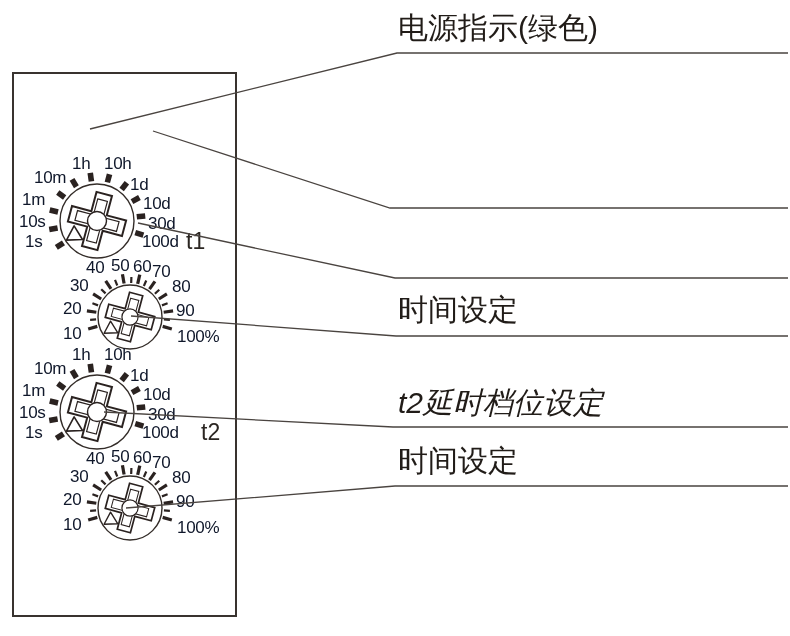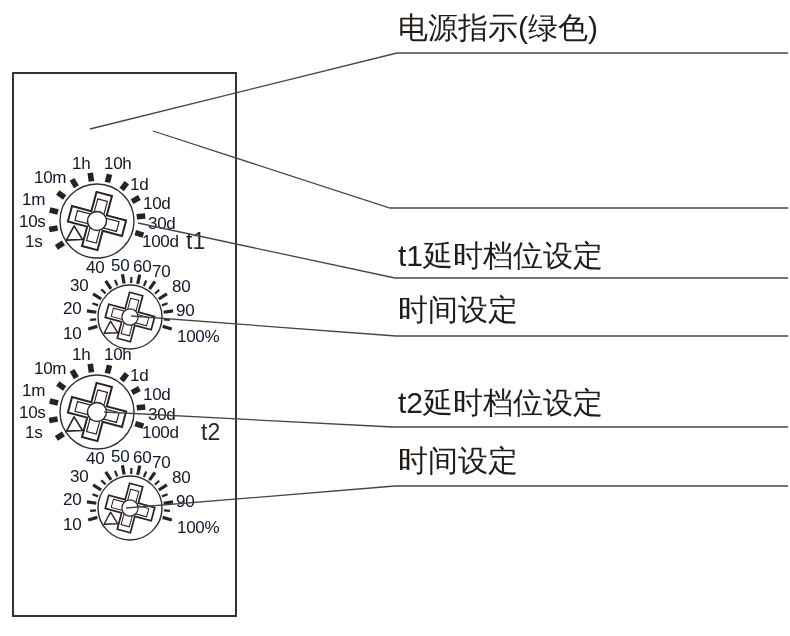--- a/index.html
+++ b/index.html
@@ -156,23 +156,22 @@
     <div class="scale-label" style="left:117px;top:22px;">80</div>
     <div class="scale-label" style="left:8px;top:44px;">20</div>
     <div class="scale-label" style="left:121px;top:46px;">90</div>
     <div class="scale-label" style="left:8px;top:69px;">10</div>
     <div class="scale-label" style="left:122px;top:72px;">100%</div>
   </div>
 
   <div class="model">GRT8-S1</div>
 
   <div class="note" style="top:10px;">电源指示(绿色)</div>
-  <div class="note" style="top:238px;">t1延时档位设定</div>
   <div class="note" style="top:292px;">时间设定</div>
-  <div class="note" style="top:385px;">t2延时档位设定</div>
+  <div class="note" style="top:385px;font-style:italic;">t2延时档位设定</div>
   <div class="note" style="top:443px;">时间设定</div>
 
   <svg class="overlay">
     <polyline class="leader" points="90,129 397,53 788,53"></polyline>
     <polyline class="leader" points="153,131 390,208 788,208"></polyline>
     <polyline class="leader" points="138,223 395,278 788,278"></polyline>
     <polyline class="leader" points="131,316 396,336 788,336"></polyline>
     <polyline class="leader" points="104,412 393,427 788,427"></polyline>
     <polyline class="leader" points="126,508 395,486 788,486"></polyline>
   </svg>

